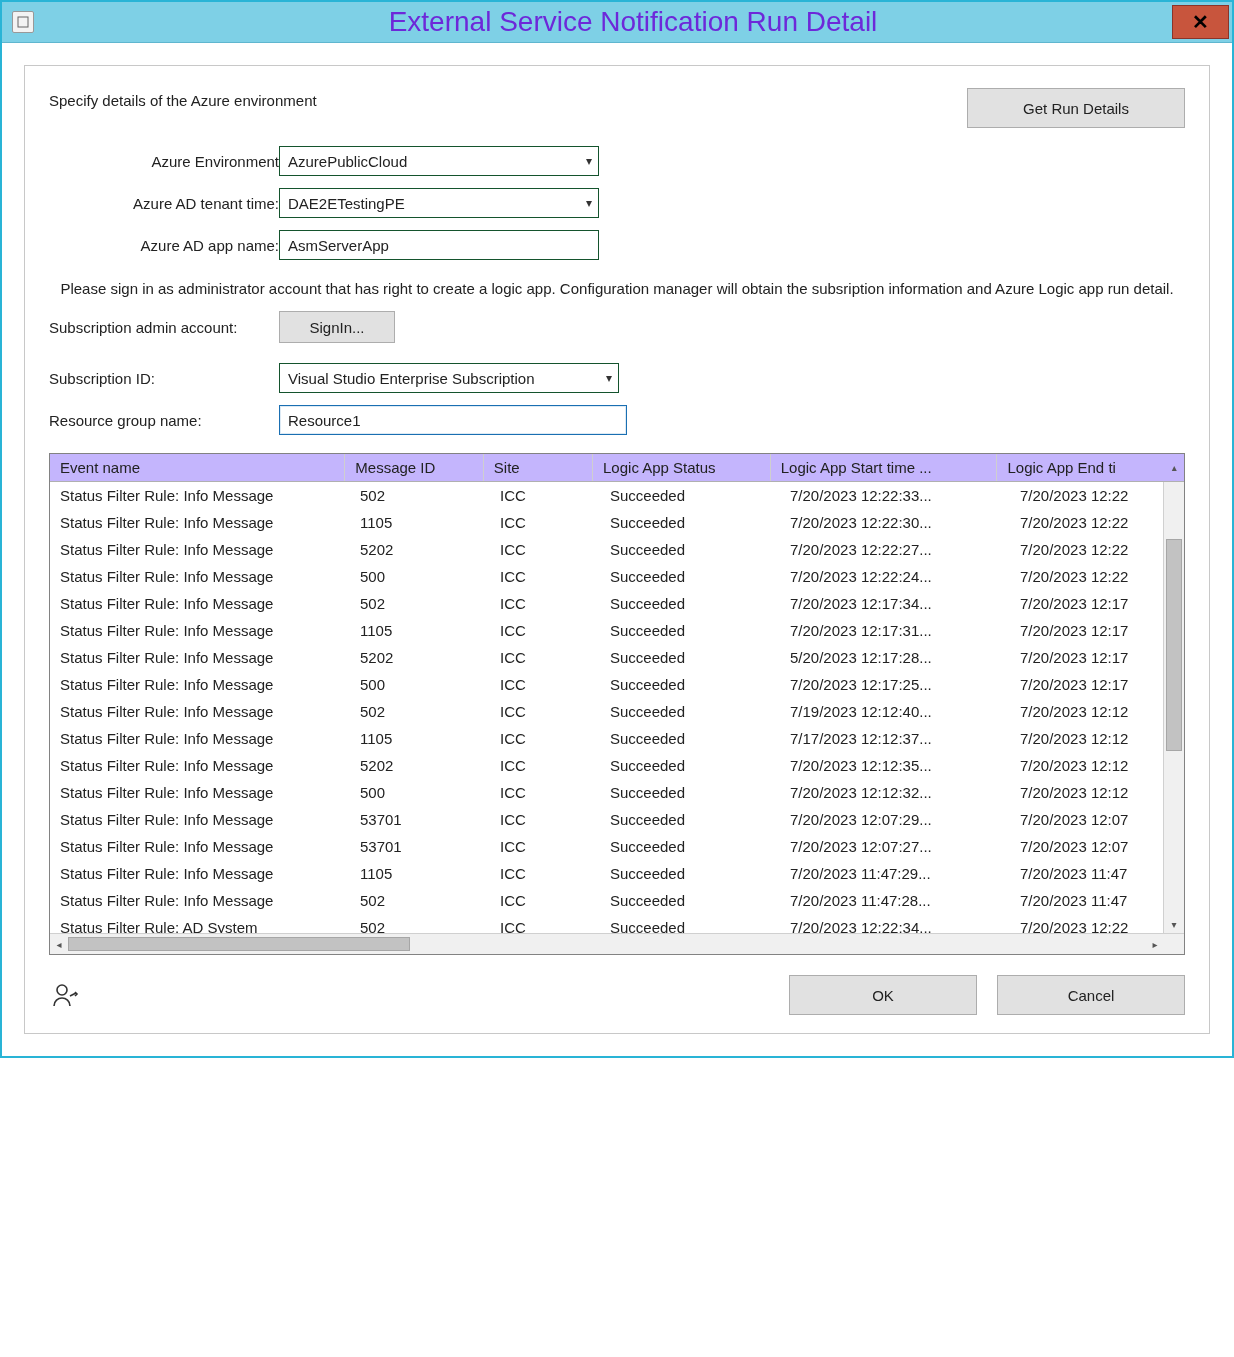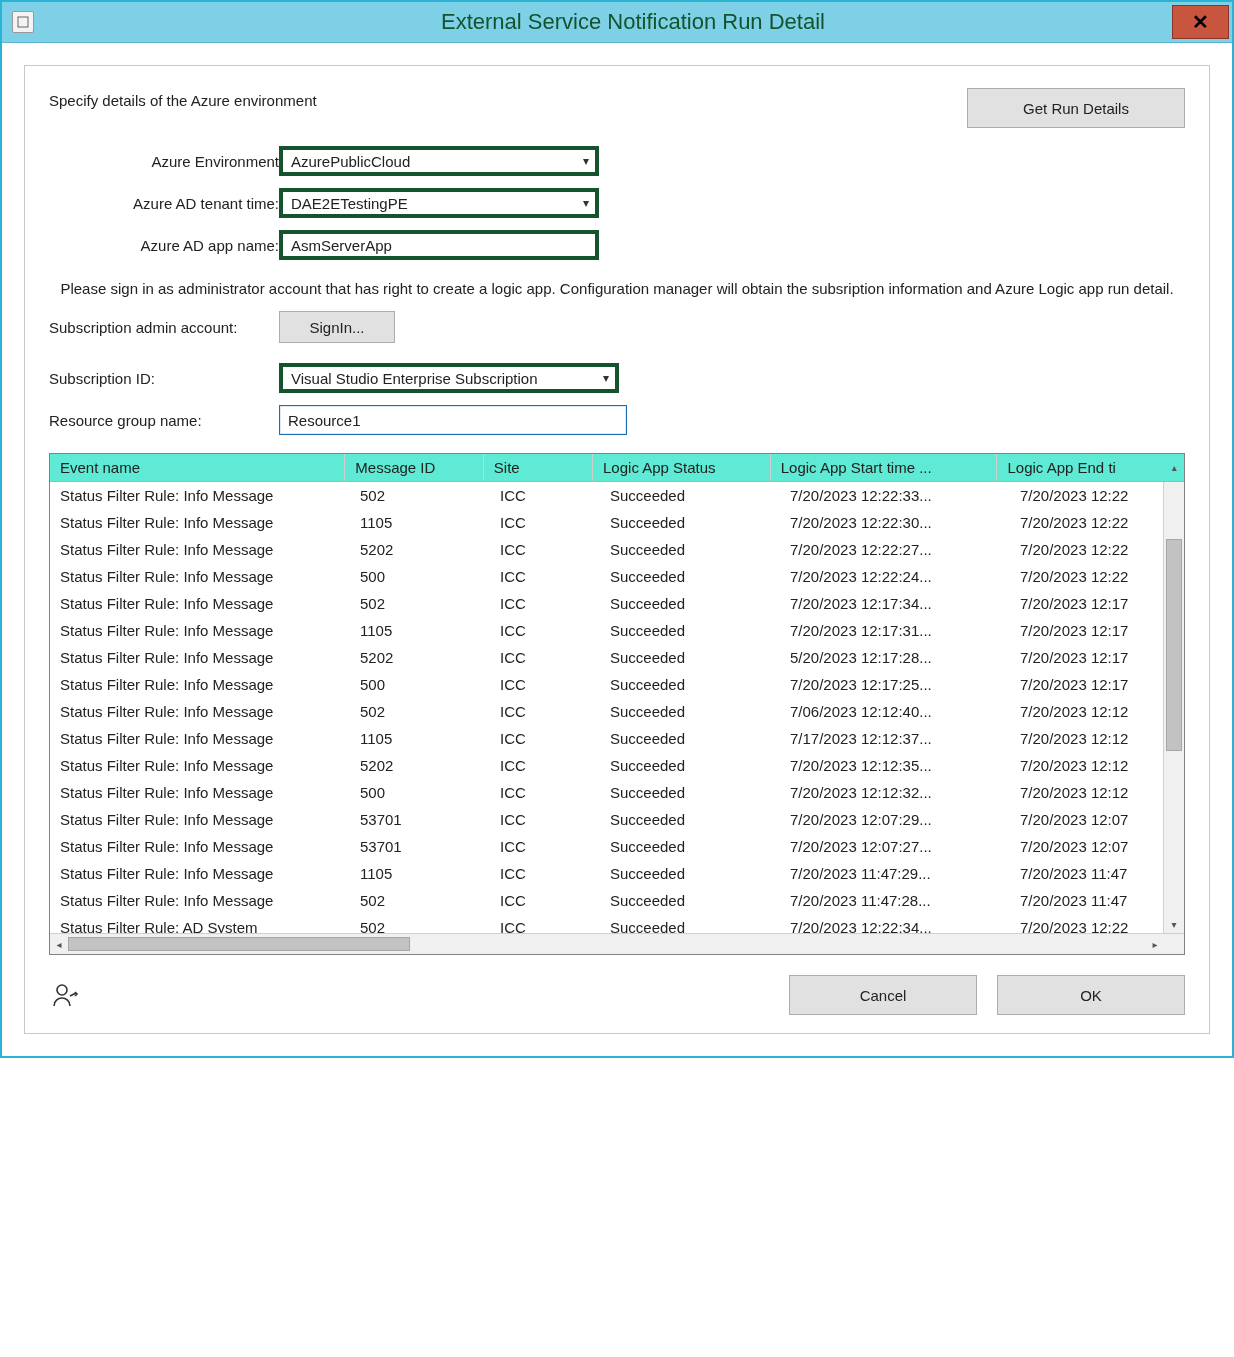--- a/index.html
+++ b/index.html
@@ -31,22 +31,22 @@
     background: #f3f3f3;
     border: 1px solid #999;
     border-radius: 2px;
     display: flex;
     align-items: center;
     justify-content: center;
   }
   .title-text {
     flex: 1;
     text-align: center;
-    font-size: 22px;
-    color: #14532d;
+    font-size: 28px;
+    color: #6d28d9;
   }
   .close-btn {
     width: 55px;
     height: 32px;
     background: #c8553d;
     position: absolute;
     right: 3px;
     top: 3px;
     display: flex;
     align-items: center;
@@ -72,21 +72,21 @@
   .spec-row {
     display: flex;
     align-items: center;
     margin-bottom: 12px;
     text-align: right;
   }
   .spec-row .lbl {
     width: 230px;
   }
   .combo, .textbox {
-    border: 4px solid #14532d;
+    border: 1px solid #14532d;
     background: #fff;
     height: 30px;
     box-sizing: border-box;
     font-size: 15px;
     padding: 0 8px;
     display: flex;
     align-items: center;
     position: relative;
   }
   .combo {
@@ -165,21 +165,21 @@
   .grid-header {
     display: flex;
     background: #fff;
     border-bottom: 1px solid #b0b0b0;
     flex: 0 0 auto;
   }
   .gh-cell {
     border-right: 1px solid #cfcfcf;
     padding: 5px 10px;
     font-size: 15px;
-    background: #5eead4;
+    background: #c4b5fd;
     white-space: nowrap;
     overflow: hidden;
   }
   .grid-body {
     flex: 1 1 auto;
     overflow: hidden;
     position: relative;
     background: #fff;
   }
   .grid-row {
@@ -419,21 +419,21 @@
             <div class="g-cell col-site">ICC</div>
             <div class="g-cell col-status">Succeeded</div>
             <div class="g-cell col-start">7/20/2023 12:17:25...</div>
             <div class="g-cell col-end">7/20/2023 12:17</div>
           </div>
           <div class="grid-row">
             <div class="g-cell col-event">Status Filter Rule: Info Message</div>
             <div class="g-cell col-msgid">502</div>
             <div class="g-cell col-site">ICC</div>
             <div class="g-cell col-status">Succeeded</div>
-            <div class="g-cell col-start">7/06/2023 12:12:40...</div>
+            <div class="g-cell col-start">7/19/2023 12:12:40...</div>
             <div class="g-cell col-end">7/20/2023 12:12</div>
           </div>
           <div class="grid-row">
             <div class="g-cell col-event">Status Filter Rule: Info Message</div>
             <div class="g-cell col-msgid">1105</div>
             <div class="g-cell col-site">ICC</div>
             <div class="g-cell col-status">Succeeded</div>
             <div class="g-cell col-start">7/17/2023 12:12:37...</div>
             <div class="g-cell col-end">7/20/2023 12:12</div>
           </div>
@@ -514,18 +514,18 @@
     <div class="footer">
       <div class="person-icon">
         <svg width="28" height="28" viewBox="0 0 28 28">
           <circle cx="11" cy="9" r="5" fill="none" stroke="#333" stroke-width="1.6"></circle>
           <path d="M3 25c0-5 4-8 8-8s8 3 8 8" fill="none" stroke="#333" stroke-width="1.6"></path>
           <path d="M19 15l6-3" stroke="#333" stroke-width="1.6" fill="none"></path>
           <path d="M24 11l2 2-2 2" stroke="#333" stroke-width="1.6" fill="none"></path>
         </svg>
       </div>
       <div class="spacer"></div>
+      <div class="btn" style="min-width:150px">OK</div>
       <div class="btn" style="min-width:150px">Cancel</div>
-      <div class="btn" style="min-width:150px">OK</div>
     </div>
 
   </div>
 </div>
 
 </body></html>

